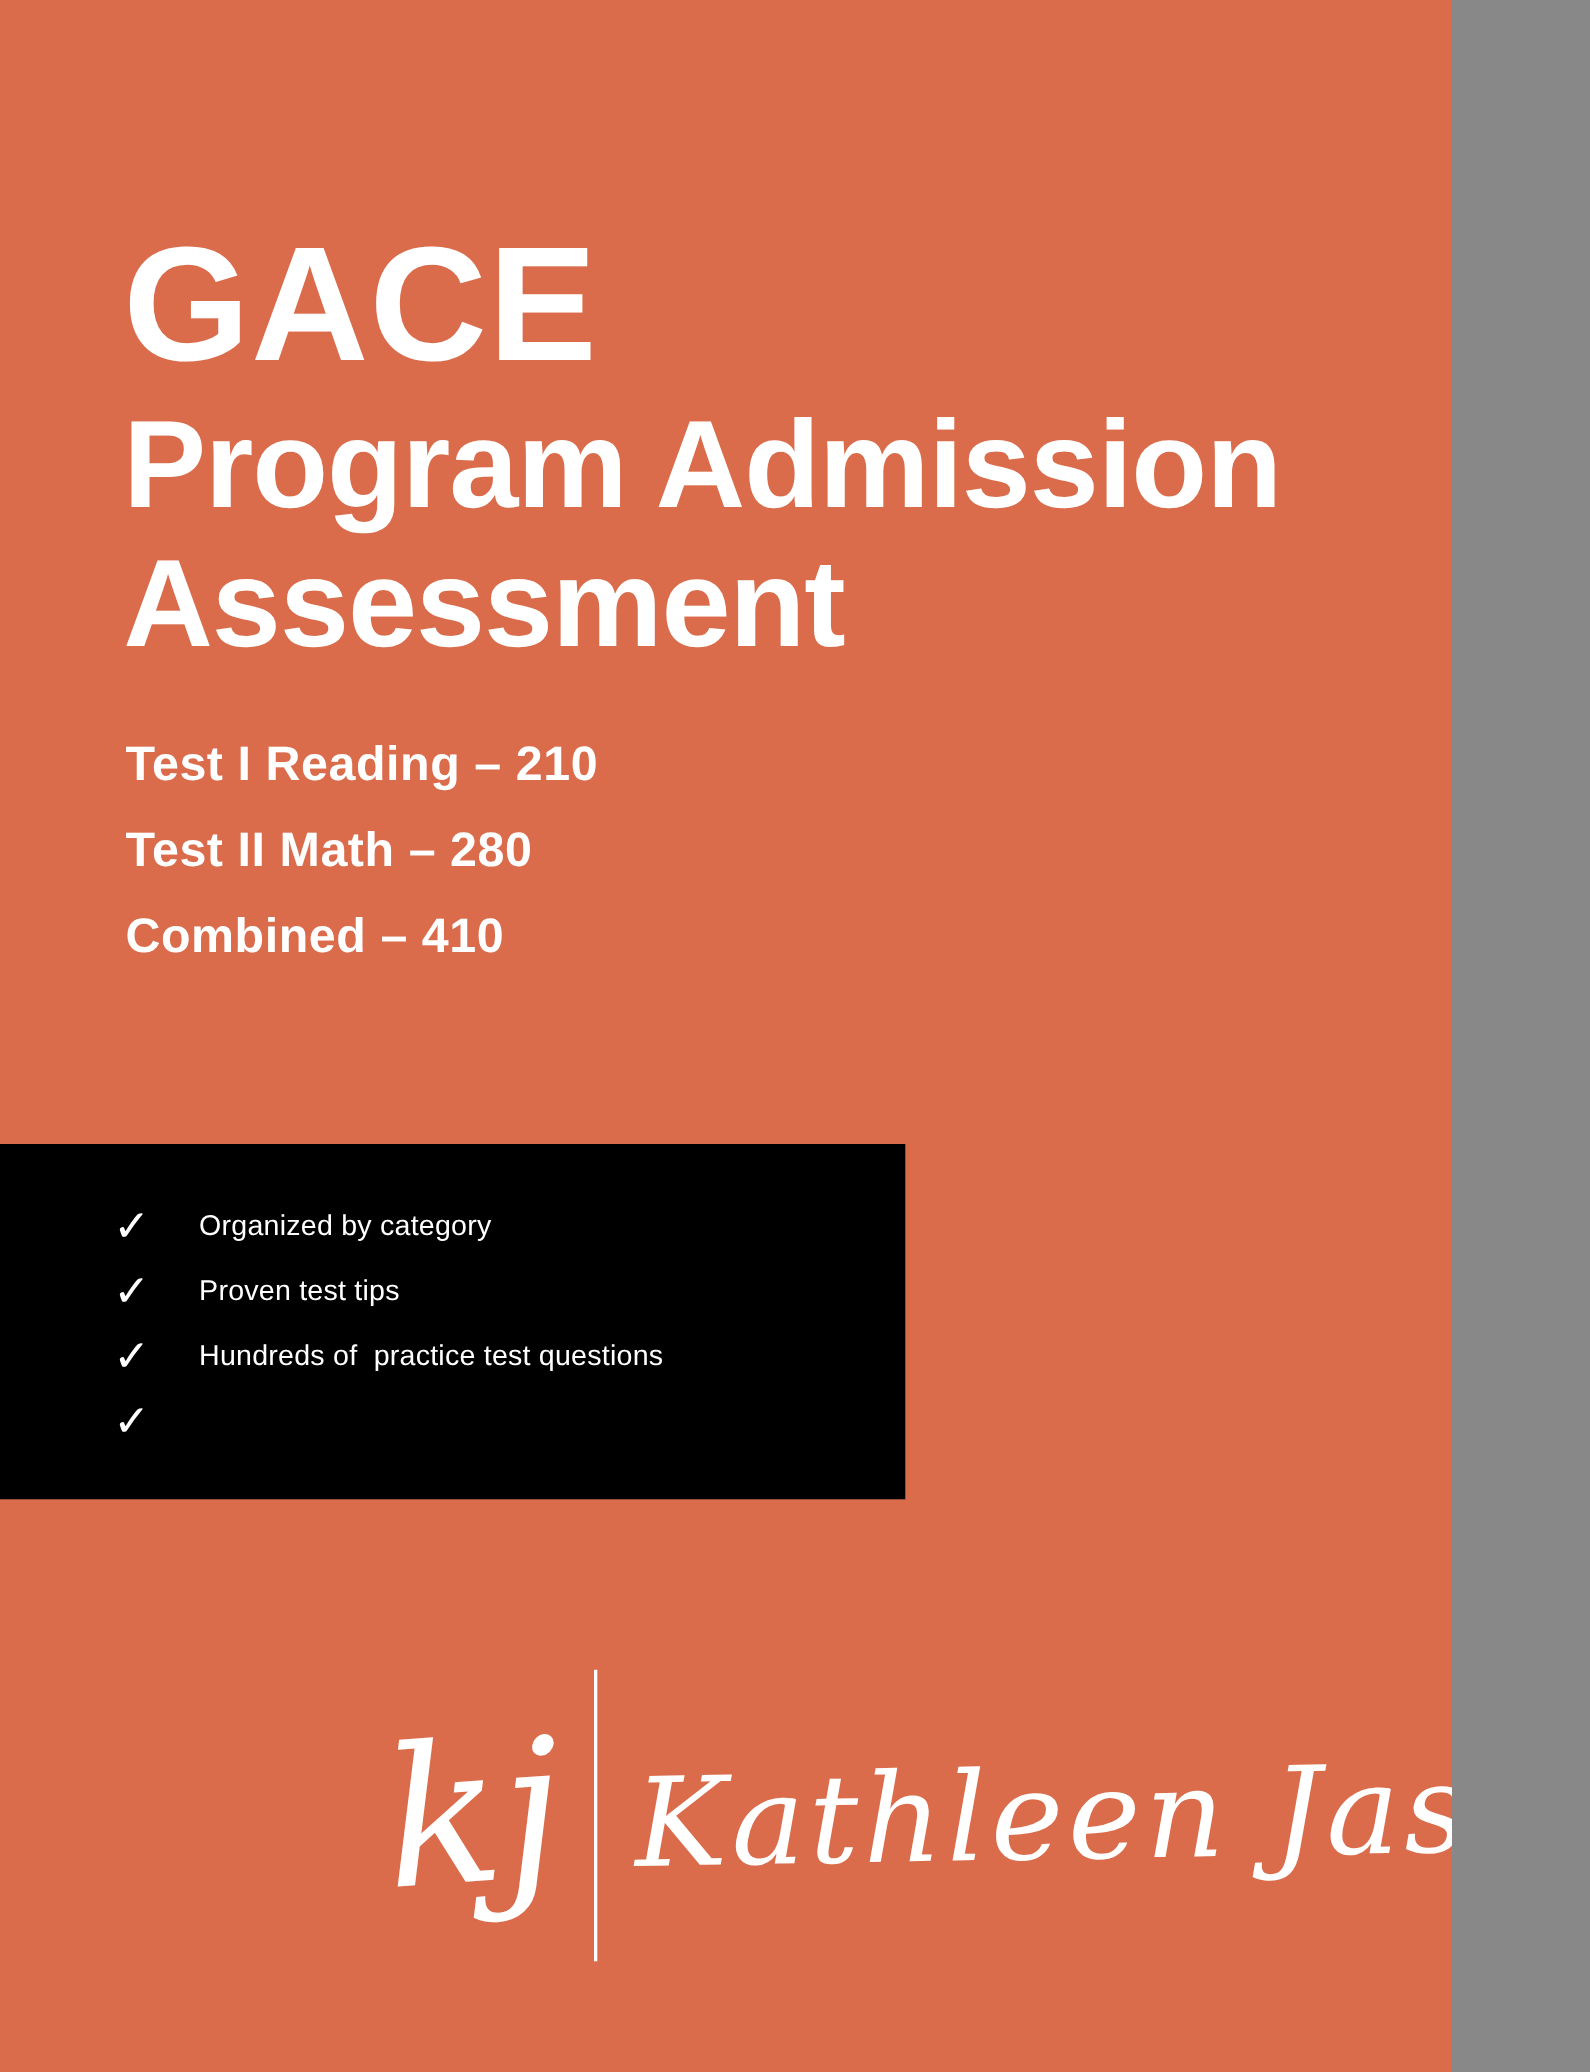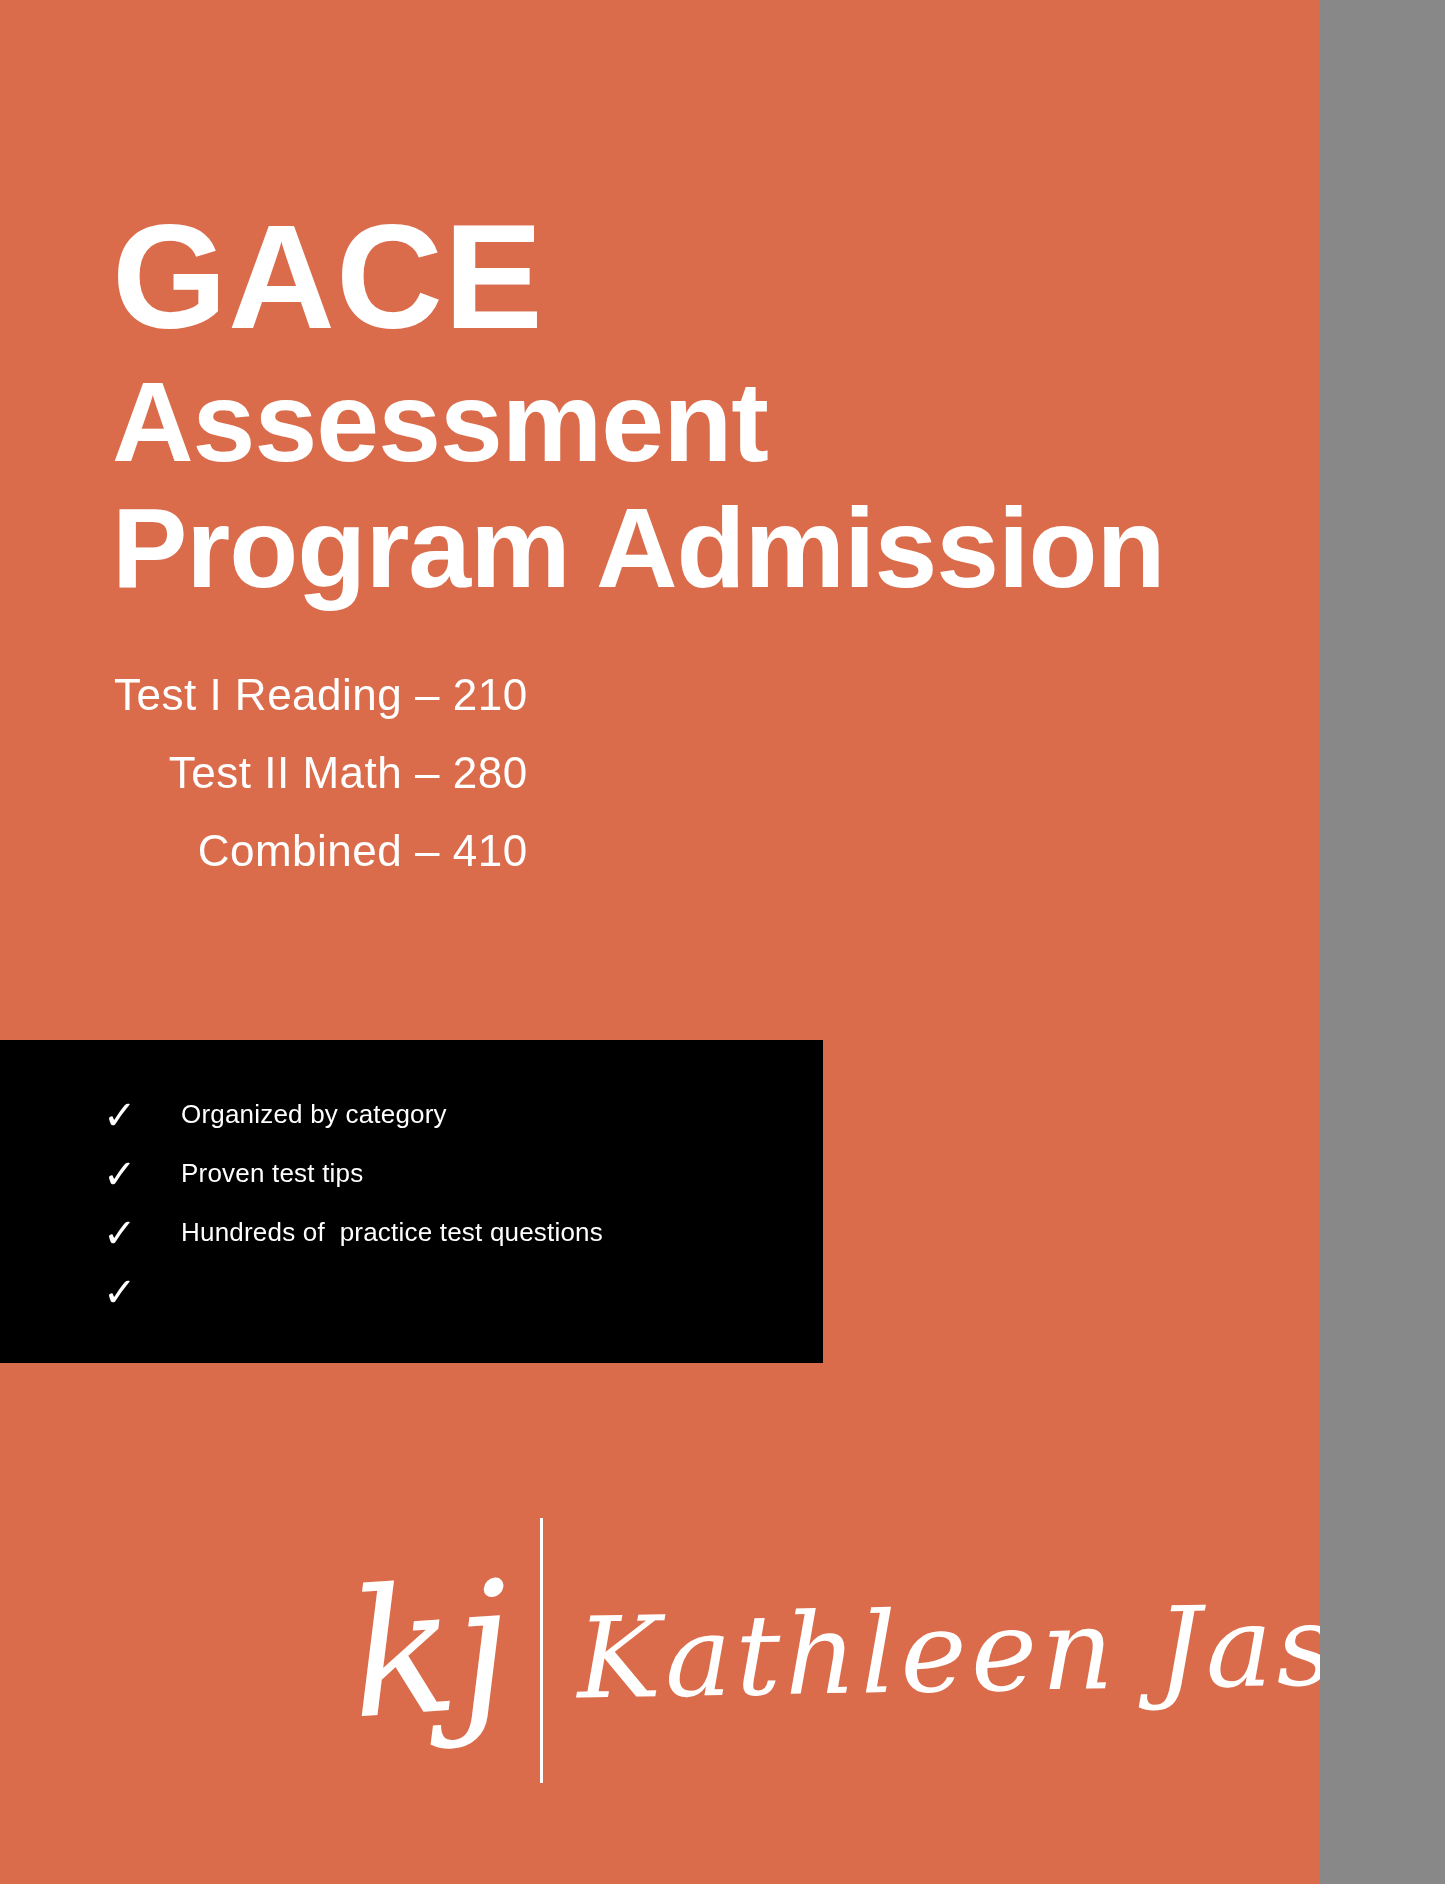--- a/index.html
+++ b/index.html
@@ -41,23 +41,22 @@
   
   .test-list{
     position:absolute;
     left:114px;
     top:656px;
     margin:0;
     padding:0;
     list-style:none;
     font-size:44px;
     line-height:78px;
-    font-weight:400;
+    font-weight:700;
     letter-spacing:0.5px;
-    text-align:right;
   }
   
   .features-panel{
     position:absolute;
     left:0;
     top:1040px;
     width:823px;
     height:323px;
     background:var(--panel,#000);
   }
@@ -120,22 +119,22 @@
   }
 </style>
 </head>
 <body>
 
 <div class="page">
 
   <header class="title-block">
     <h1 class="main-title">GACE</h1>
     <div class="subtitle">
+      <div>Program Admission</div>
       <div>Assessment</div>
-      <div>Program Admission</div>
     </div>
   </header>
 
   <ul class="test-list">
     <li>Test I Reading – 210</li>
     <li>Test II Math – 280</li>
     <li>Combined – 410</li>
   </ul>
 
   <section class="features-panel">

